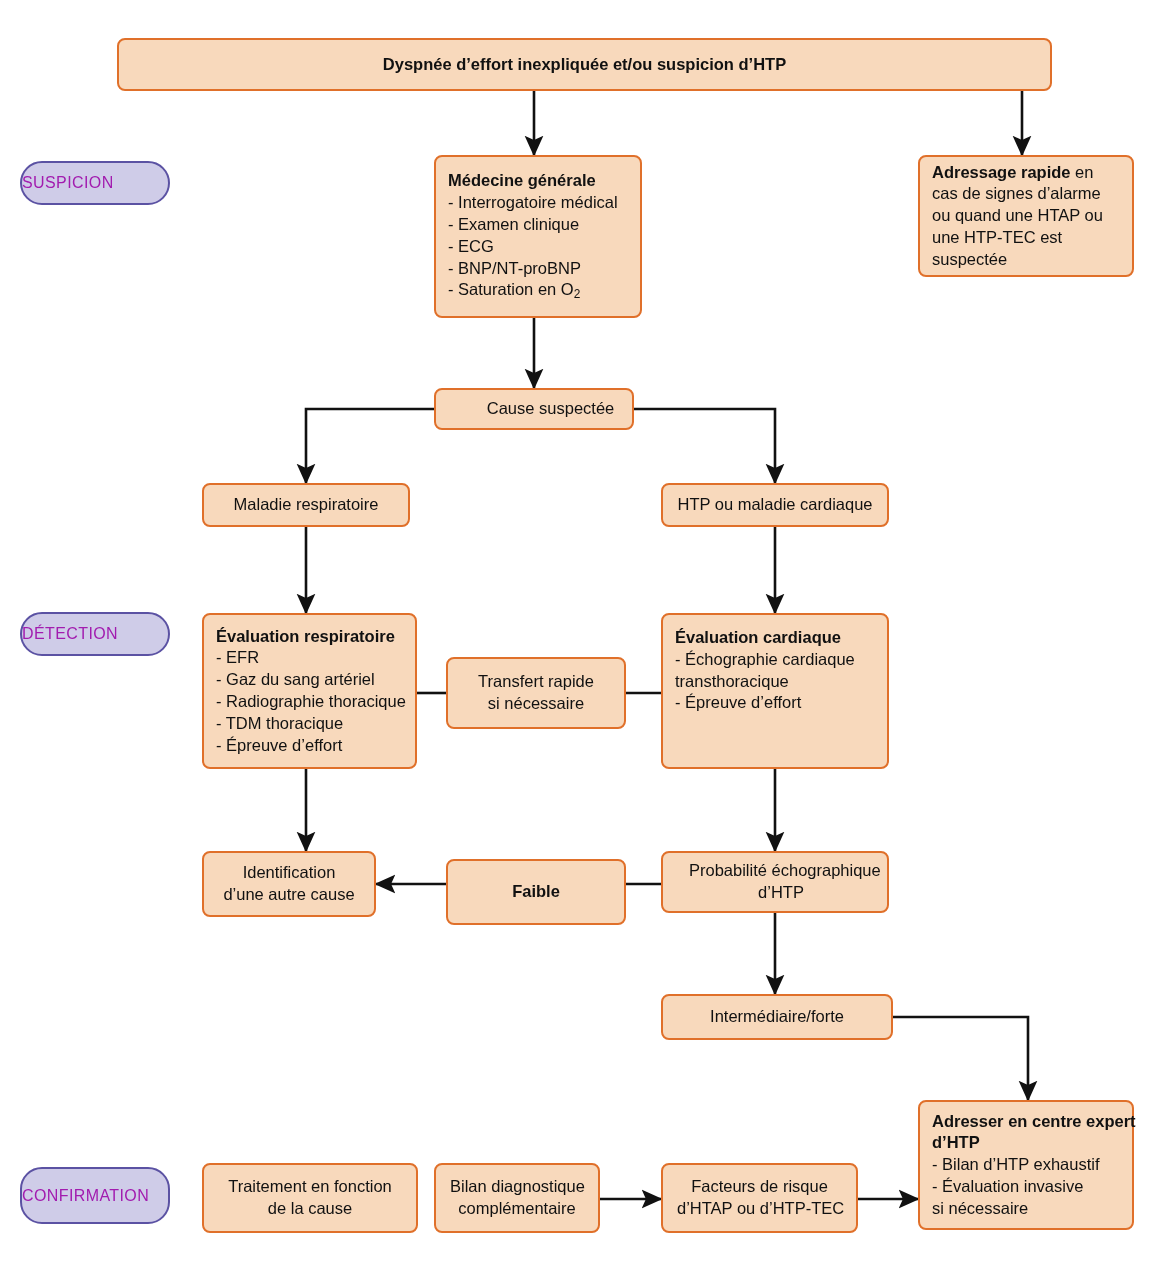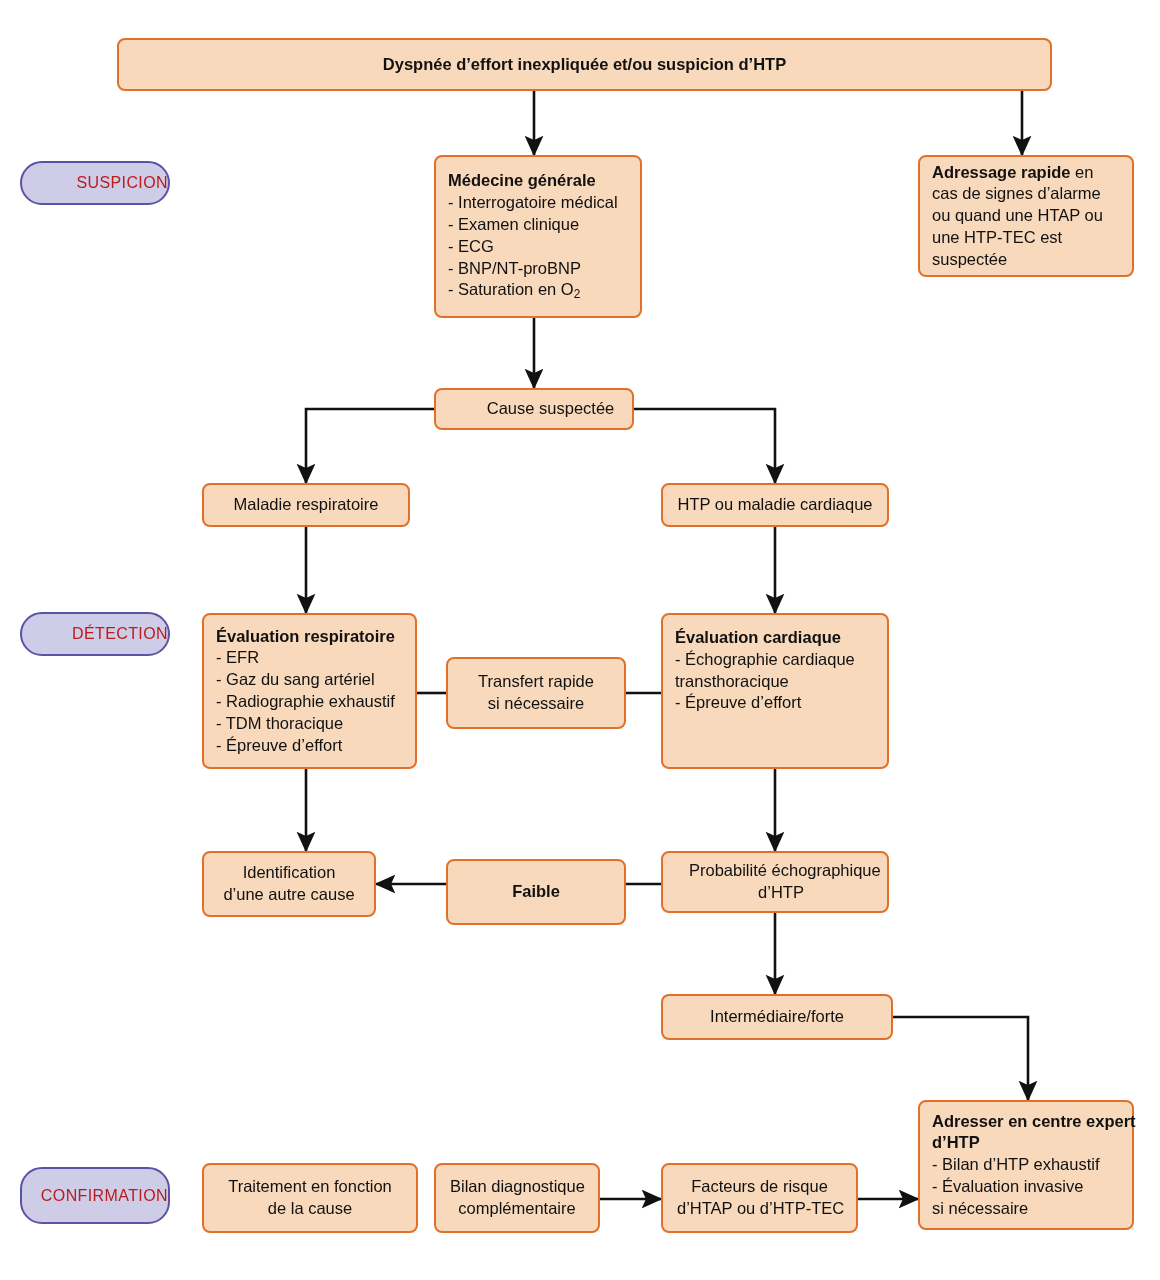--- a/index.html
+++ b/index.html
@@ -67,24 +67,24 @@
   .line.wrapy { white-space: normal; }
 
   .stage {
     position: absolute;
     box-sizing: border-box;
     background: #CFCCE8;
     border: 2.5px solid #5B52A3;
     border-radius: 22px;
     display: flex;
     align-items: center;
-    justify-content: flex-end;
+    justify-content: flex-start;
     font-size: 16px;
     letter-spacing: 0.4px;
-    color: #b91c1c;
+    color: #a21caf;
   }
 
   sub { font-size: 0.72em; vertical-align: -0.22em; }
 </style>
 </head>
 <body>
 
 <div id="canvas">
 
   <svg class="connectors" viewBox="0 0 1160 1280">
@@ -183,21 +183,21 @@
     <div class="pad">
       <span class="line">HTP ou maladie cardiaque</span>
     </div>
   </div>
 
   <div class="node left" style="left:202px; top:613px; width:215px; height:156px;">
     <div class="pad">
       <span class="line title">Évaluation respiratoire</span>
       <span class="line">- EFR</span>
       <span class="line">- Gaz du sang artériel</span>
-      <span class="line">- Radiographie exhaustif</span>
+      <span class="line">- Radiographie thoracique</span>
       <span class="line">- TDM thoracique</span>
       <span class="line">- Épreuve d’effort</span>
     </div>
   </div>
 
   <div class="node center" style="left:446px; top:657px; width:180px; height:72px;">
     <div class="pad">
       <span class="line">Transfert rapide</span>
       <span class="line">si nécessaire</span>
     </div>

